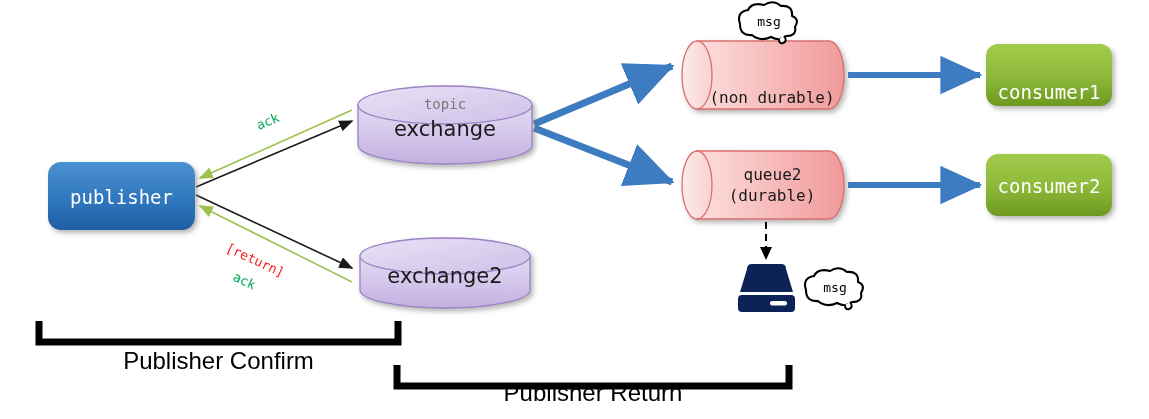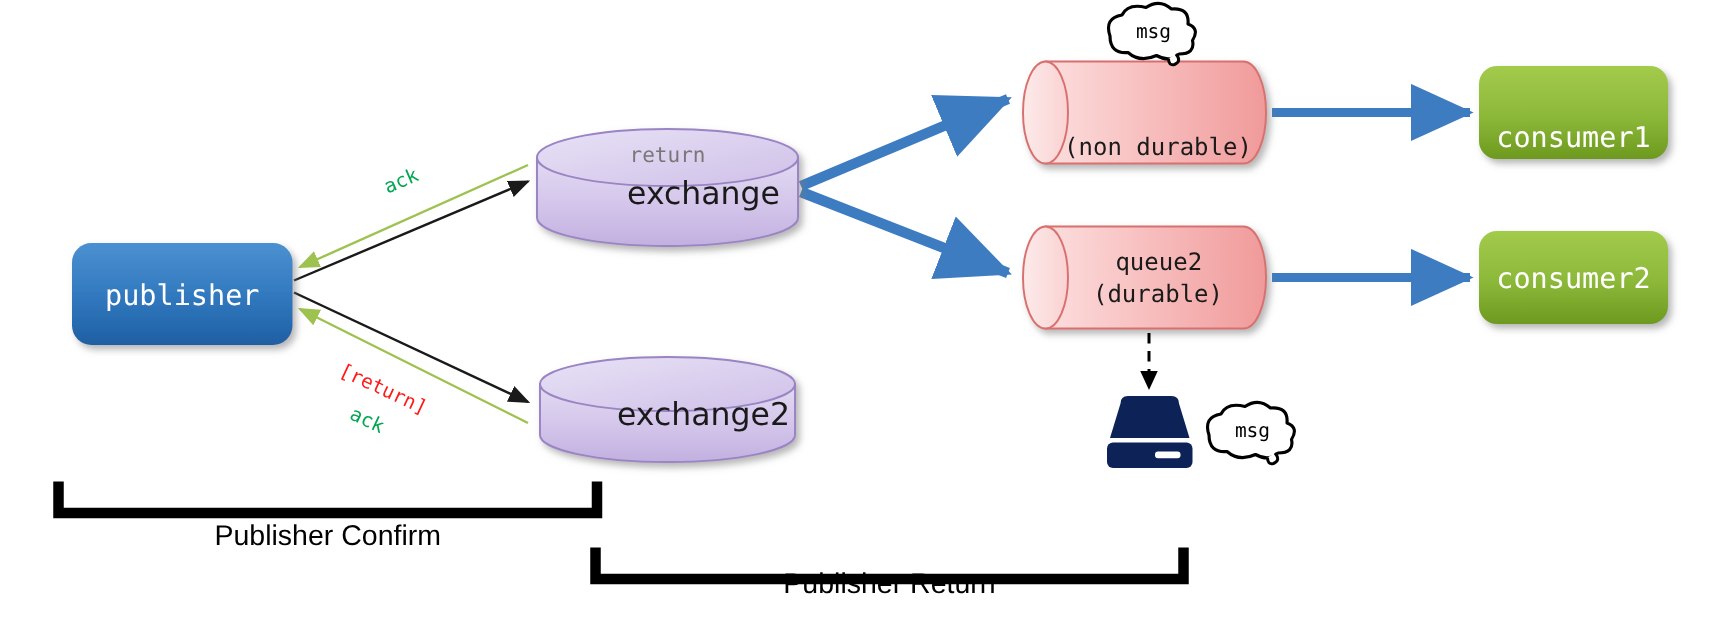--- a/index.html
+++ b/index.html
@@ -29,21 +29,20 @@
     position: absolute;
     pointer-events: none;
     white-space: pre;
     text-align: center;
   }
   .mono {
     font-family: "DejaVu Sans Mono", "Liberation Mono", monospace;
   }
   .sans {
     font-family: "DejaVu Sans", "Liberation Sans", sans-serif;
-    padding-left: 24px;
   }
   .endpoint-text {
     color: #ffffff;
     font-size: 19px;
     letter-spacing: 0px;
   }
   .cyl-title {
     color: #1a1a1a;
     font-size: 21px;
   }
@@ -52,21 +51,21 @@
     font-size: 14px;
   }
   .queue-text {
     color: #1a1a1a;
     font-size: 16px;
     line-height: 20px;
   }
   .bracket-label {
     position: absolute;
     color: #000000;
-    font-size: 19px;
+    font-size: 24px;
     text-align: center;
     white-space: nowrap;
   }
   .edge-label {
     position: absolute;
     white-space: nowrap;
     font-size: 13px;
   }
   .lbl-ack { color: #00a651; }
   .lbl-return { color: #ff1a1a; }
@@ -213,21 +212,21 @@
       <path d="M39,321 L39,342 L398,342 L398,321" fill="none" stroke="#000000" stroke-width="7" stroke-linecap="butt"></path>
     </g>
 
     <g>
       <path d="M397,365 L397,386 L789,386 L789,365" fill="none" stroke="#000000" stroke-width="7" stroke-linecap="butt"></path>
     </g>
   </svg>
 
   <div class="node-label mono endpoint-text" style="left:48px; top:186px; width:147px;">publisher</div>
 
-  <div class="node-label mono cyl-sub" style="left:358px; top:96px; width:174px;">return</div>
+  <div class="node-label mono cyl-sub" style="left:358px; top:96px; width:174px;">topic</div>
   <div class="node-label sans cyl-title" style="left:358px; top:117px; width:174px;">exchange</div>
 
   <div class="node-label sans cyl-title" style="left:360px; top:264px; width:170px;">exchange2</div>
 
   <div class="node-label mono queue-text" style="left:697px; top:88px; width:150px;">(non durable)</div>
 
   <div class="node-label mono queue-text" style="left:700px; top:165px; width:145px;">queue2</div>
   <div class="node-label mono queue-text" style="left:697px; top:186px; width:150px;">(durable)</div>
 
   <div class="node-label mono endpoint-text" style="left:986px; top:81px; width:126px;">consumer1</div>

